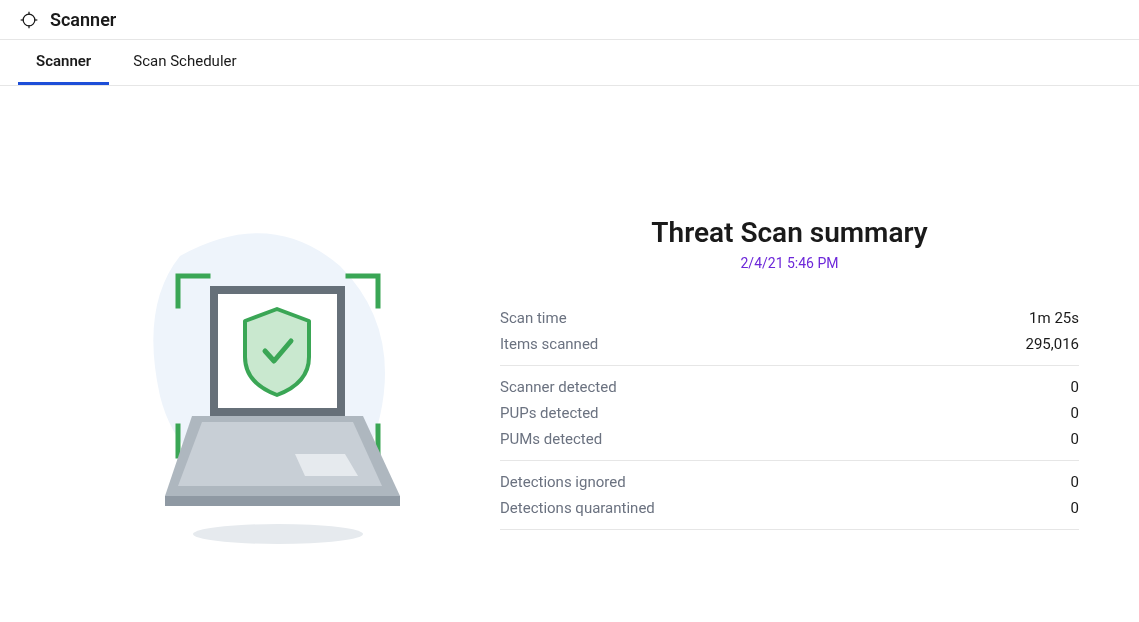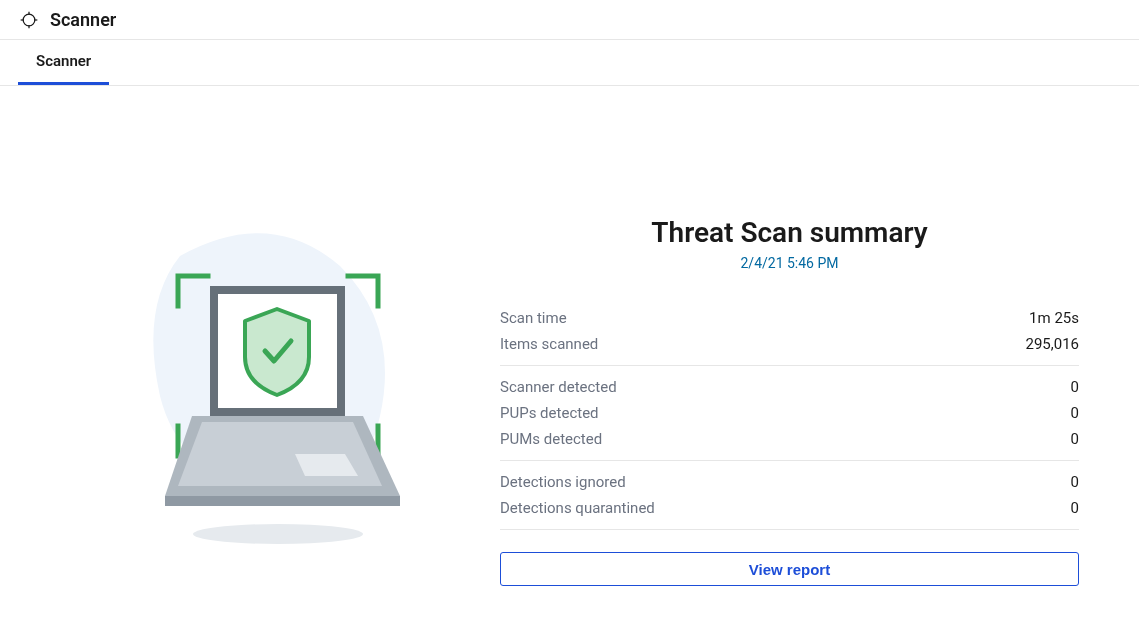--- a/index.html
+++ b/index.html
@@ -75,21 +75,21 @@
     }
     .summary-title {
       text-align: center;
       font-size: 28px;
       font-weight: 600;
       color: #1a1a1a;
     }
     .summary-time {
       text-align: center;
       font-size: 14px;
-      color: #0369a1;
+      color: #6d28d9;
       margin-top: 6px;
       margin-bottom: 26px;
     }
     .stat-group {
       border-bottom: 1px solid #e6e6e6;
       padding: 8px 0;
     }
     .stat-group:last-of-type {
       border-bottom: none;
     }
@@ -146,20 +146,23 @@
       <line x1="18" y1="12" x2="22" y2="12"></line>
     </svg>
   </span>
   <h1>Scanner</h1>
 </div>
 
 <div class="tabs">
   <div class="tab active">
     <span>Scanner</span>
   </div>
+  <div class="tab">
+    <span>Scan Scheduler</span>
+  </div>
 </div>
 
 <div class="content">
   <div class="illustration">
     <svg width="300" height="340" viewBox="0 0 300 340">
 
       <path d="M 60 40 Q 20 90 40 180 Q 60 260 150 280 Q 240 290 260 200 Q 280 110 220 50 Q 150 -10 60 40 Z" fill="#eef4fb"></path>
 
       <g stroke="#3aa655" stroke-width="5" fill="none" stroke-linecap="square">
         <path d="M 58 90 L 58 60 L 88 60"></path>
@@ -225,18 +228,15 @@
         <span class="stat-label">Detections ignored</span>
         <span class="stat-value">0</span>
       </div>
       <div class="stat-row">
         <span class="stat-label">Detections quarantined</span>
         <span class="stat-value">0</span>
       </div>
     </div>
 
     <div class="buttons">
-      <button class="btn btn-outline">
-        <span>View report</span>
-      </button>
     </div>
   </div>
 </div>
 
 </body></html>

